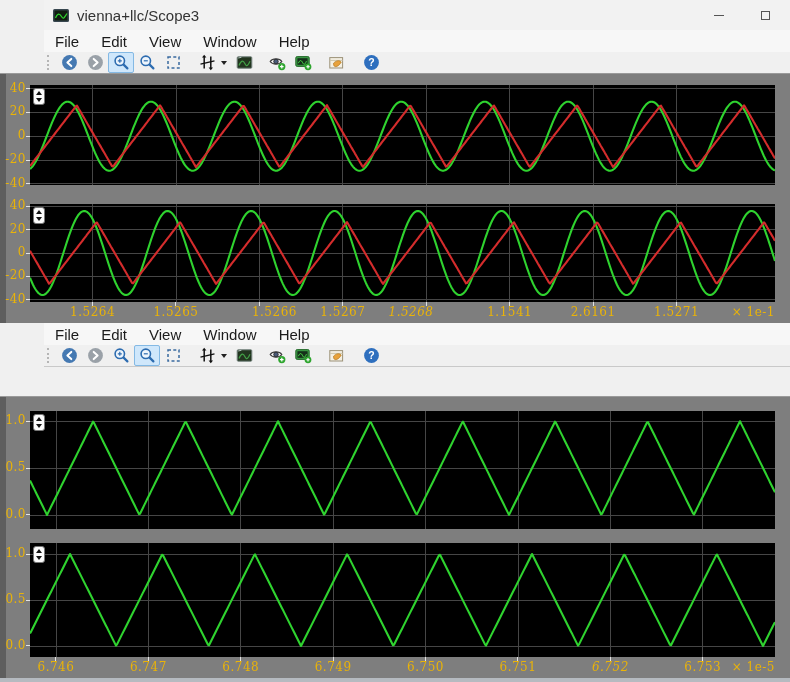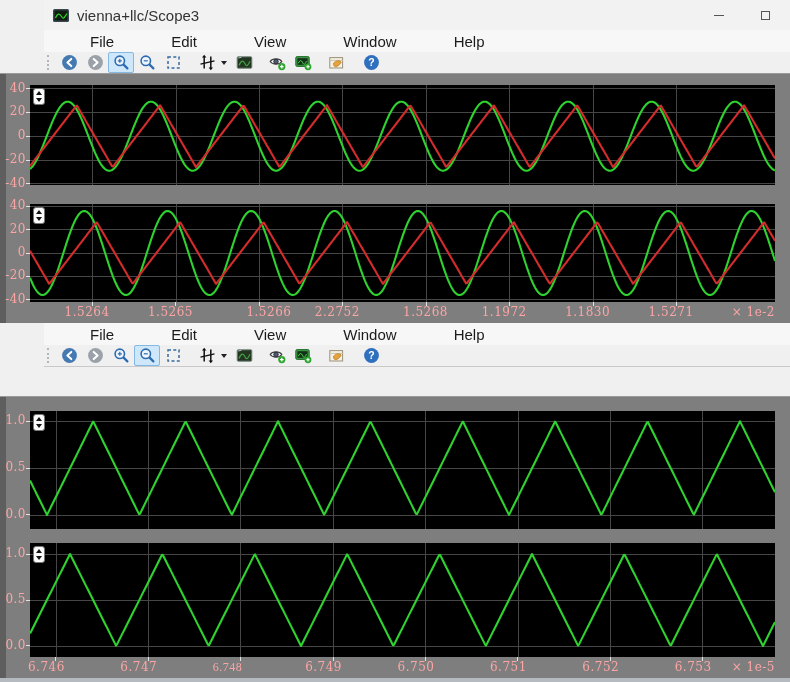--- a/index.html
+++ b/index.html
@@ -13,40 +13,40 @@
   .active .titlebar{background:#0e72c8;color:#fff;}
   .app-icon{display:flex;margin-right:8px;flex:0 0 auto;}
   .title{font-size:15px;white-space:nowrap;}
   .win-controls{margin-left:auto;display:flex;height:100%;}
   .wc{width:46px;height:100%;display:flex;align-items:center;justify-content:center;}
   .inactive .wc{color:#555;}
   .active .wc{color:#fff;}
   .g-min{width:10px;height:1px;background:currentColor;display:block;}
   .g-max{width:9px;height:9px;border:1px solid currentColor;display:block;box-sizing:border-box;}
   .menubar{height:22px;background:#f7f7f7;display:flex;align-items:center;font-size:15px;color:#1b1b1b;}
-  .menu-item{padding:0 11px;cursor:default;margin-left:35px;}
+  .menu-item{padding:0 11px;cursor:default;}
   .toolbar{height:21px;background:#f0f0f0;border-bottom:1px solid #c9c9c9;display:flex;align-items:center;padding-left:2px;}
   .grip{width:2px;height:15px;border-left:2px dotted #b5b5b5;margin:0 5px 0 1px;}
   .tbtn{width:24px;height:19px;display:flex;align-items:center;justify-content:center;border:1px solid transparent;border-radius:2px;flex:0 0 auto;}
   .tbtn.selected{background:#cfe7fb;border-color:#84b9e4;}
   .ticon{display:flex;}
   .ticon svg{display:block;}
   .caret{width:0;height:0;border-left:3.5px solid transparent;border-right:3.5px solid transparent;border-top:4px solid #222;margin:0 4px 0 1px;}
   [data-name="axes-scaling-button"]{margin-left:8px;}
   [data-name="highlight-block-button"]{margin-left:7px;}
   [data-name="signal-properties-button"]{margin-left:7px;}
   [data-name="help-button"]{margin-left:9px;}
   .canvas{position:absolute;left:0;width:790px;background:#7e7e7e;border-top:1px solid #9a9a9a;box-sizing:border-box;}
   #win1 .canvas{top:73px;height:250px;}
   #win2 .canvas{top:73px;height:282px;}
   .side-strip{position:absolute;left:0;top:0;width:6px;height:100%;background:#5e5e5e;}
   .plot{position:absolute;background:#000;}
-  .tick-label{position:absolute;font-family:"DejaVu Serif",serif;font-size:12px;color:#fca5a5;letter-spacing:0.5px;line-height:14px;white-space:nowrap;}
+  .tick-label{position:absolute;font-family:"DejaVu Serif",serif;font-size:12px;color:#eab308;letter-spacing:0.5px;line-height:14px;white-space:nowrap;}
   .ylab{text-align:right;}
-  .xlab{}
+  .xlab{text-align:center;}
   .scalelab{text-align:right;}
   .ymark{position:absolute;width:4px;height:1px;background:#e3e3e3;}
   .xmark{position:absolute;width:1px;height:4px;background:#e3e3e3;}
   .scale-widget{position:absolute;left:3px;top:3px;width:12px;height:17px;background:#fbfbfb;border:1px solid #777;
     border-radius:3px;display:flex;flex-direction:column;align-items:center;justify-content:space-between;
     padding:2px 0;box-sizing:border-box;}
   .tri-up{width:0;height:0;border-left:3px solid transparent;border-right:3px solid transparent;border-bottom:4px solid #111;}
   .tri-down{width:0;height:0;border-left:3px solid transparent;border-right:3px solid transparent;border-top:4px solid #111;}
   .bottom-frame{position:absolute;left:0;bottom:0;width:100%;height:4px;background:#b5bac0;}
 </style>
@@ -253,30 +253,30 @@
         <div class="ymark" data-name="ytick-mark" style="left: -4px; top: 71.8333px;"></div>
         <div class="tick-label ylab" data-name="ytick-label" style="left: -30px; top: 87.6667px; width: 26px;">-40</div>
         <div class="ymark" data-name="ytick-mark" style="left: -4px; top: 95.1667px;"></div>
         <div class="xmark" data-name="xtick-mark" style="left: 62.07px; top: 98px;"></div>
         <div class="tick-label xlab" data-name="xtick-label" style="left: 34.57px; top: 101px; width: 56px;">1.5264</div>
         <div class="xmark" data-name="xtick-mark" style="left: 145.497px; top: 98px;"></div>
         <div class="tick-label xlab" data-name="xtick-label" style="left: 117.997px; top: 101px; width: 56px;">1.5265</div>
         <div class="xmark" data-name="xtick-mark" style="left: 228.923px; top: 98px;"></div>
         <div class="tick-label xlab" data-name="xtick-label" style="left: 201.423px; top: 101px; width: 56px; margin-left: 15px;">1.5266</div>
         <div class="xmark" data-name="xtick-mark" style="left: 312.35px; top: 98px;"></div>
-        <div class="tick-label xlab" data-name="xtick-label" style="left: 284.85px; top: 101px; width: 56px;">2.2752</div>
+        <div class="tick-label xlab" data-name="xtick-label" style="left: 284.85px; top: 101px; width: 56px;">1.5267</div>
         <div class="xmark" data-name="xtick-mark" style="left: 395.777px; top: 98px;"></div>
-        <div class="tick-label xlab" data-name="xtick-label" style="left: 373px; top: 101px; width: 56px;">1.5268</div>
+        <div class="tick-label xlab" data-name="xtick-label" style="left: 353px; top: 101px; width: 56px; font-style: italic;">1.5268</div>
         <div class="xmark" data-name="xtick-mark" style="left: 479.203px; top: 98px;"></div>
-        <div class="tick-label xlab" data-name="xtick-label" style="left: 451.703px; top: 101px; width: 56px;">1.1972</div>
+        <div class="tick-label xlab" data-name="xtick-label" style="left: 451.703px; top: 101px; width: 56px;">1.1541</div>
         <div class="xmark" data-name="xtick-mark" style="left: 562.63px; top: 98px;"></div>
-        <div class="tick-label xlab" data-name="xtick-label" style="left: 535.13px; top: 101px; width: 56px;">1.1830</div>
+        <div class="tick-label xlab" data-name="xtick-label" style="left: 535.13px; top: 101px; width: 56px;">2.6161</div>
         <div class="xmark" data-name="xtick-mark" style="left: 646.057px; top: 98px;"></div>
         <div class="tick-label xlab" data-name="xtick-label" style="left: 618.557px; top: 101px; width: 56px;">1.5271</div>
-        <div class="tick-label scalelab" data-name="x-scale-label" style="left: 675px; top: 101px; width: 70px;">× 1e-2</div>
+        <div class="tick-label scalelab" data-name="x-scale-label" style="left: 675px; top: 101px; width: 70px;">× 1e-1</div>
       </div>
   </div>
 </div>
 
 <div class="window active" id="win2" data-name="llc-controller-scope-window">
   <div class="menubar" data-name="menubar">
       <span class="menu-item" data-name="menu-item-file">File</span>
       <span class="menu-item" data-name="menu-item-edit">Edit</span>
       <span class="menu-item" data-name="menu-item-view">View</span>
       <span class="menu-item" data-name="menu-item-window">Window</span>
@@ -435,28 +435,28 @@
         <div class="ymark" data-name="ytick-mark" style="left: -4px; top: 10.5323px;"></div>
         <div class="tick-label ylab" data-name="ytick-label" style="left: -30px; top: 49px; width: 26px;">0.5</div>
         <div class="ymark" data-name="ytick-mark" style="left: -4px; top: 56.5px;"></div>
         <div class="tick-label ylab" data-name="ytick-label" style="left: -30px; top: 94.9677px; width: 26px;">0.0</div>
         <div class="ymark" data-name="ytick-mark" style="left: -4px; top: 102.468px;"></div>
         <div class="xmark" data-name="xtick-mark" style="left: 25.4637px; top: 114px;"></div>
         <div class="tick-label xlab" data-name="xtick-label" style="left: -2.03634px; top: 117px; width: 56px;">6.746</div>
         <div class="xmark" data-name="xtick-mark" style="left: 117.861px; top: 114px;"></div>
         <div class="tick-label xlab" data-name="xtick-label" style="left: 90.361px; top: 117px; width: 56px;">6.747</div>
         <div class="xmark" data-name="xtick-mark" style="left: 210.258px; top: 114px;"></div>
-        <div class="tick-label xlab" data-name="xtick-label" style="left: 182.758px; top: 117px; width: 56px; font-family: Liberation Serif, serif;">6.748</div>
+        <div class="tick-label xlab" data-name="xtick-label" style="left: 182.758px; top: 117px; width: 56px;">6.748</div>
         <div class="xmark" data-name="xtick-mark" style="left: 302.656px; top: 114px;"></div>
         <div class="tick-label xlab" data-name="xtick-label" style="left: 275.156px; top: 117px; width: 56px;">6.749</div>
         <div class="xmark" data-name="xtick-mark" style="left: 395.053px; top: 114px;"></div>
         <div class="tick-label xlab" data-name="xtick-label" style="left: 367.553px; top: 117px; width: 56px;">6.750</div>
         <div class="xmark" data-name="xtick-mark" style="left: 487.451px; top: 114px;"></div>
         <div class="tick-label xlab" data-name="xtick-label" style="left: 459.951px; top: 117px; width: 56px;">6.751</div>
         <div class="xmark" data-name="xtick-mark" style="left: 579.848px; top: 114px;"></div>
-        <div class="tick-label xlab" data-name="xtick-label" style="left: 552.348px; top: 117px; width: 56px;">6.752</div>
+        <div class="tick-label xlab" data-name="xtick-label" style="left: 552.348px; top: 117px; width: 56px; font-style: italic;">6.752</div>
         <div class="xmark" data-name="xtick-mark" style="left: 672.245px; top: 114px;"></div>
         <div class="tick-label xlab" data-name="xtick-label" style="left: 644.745px; top: 117px; width: 56px;">6.753</div>
         <div class="tick-label scalelab" data-name="x-scale-label" style="left: 675px; top: 117px; width: 70px;">× 1e-5</div>
       </div>
   </div>
   <div class="bottom-frame" data-name="window-bottom-frame"></div>
 </div>
 
 </body></html>

